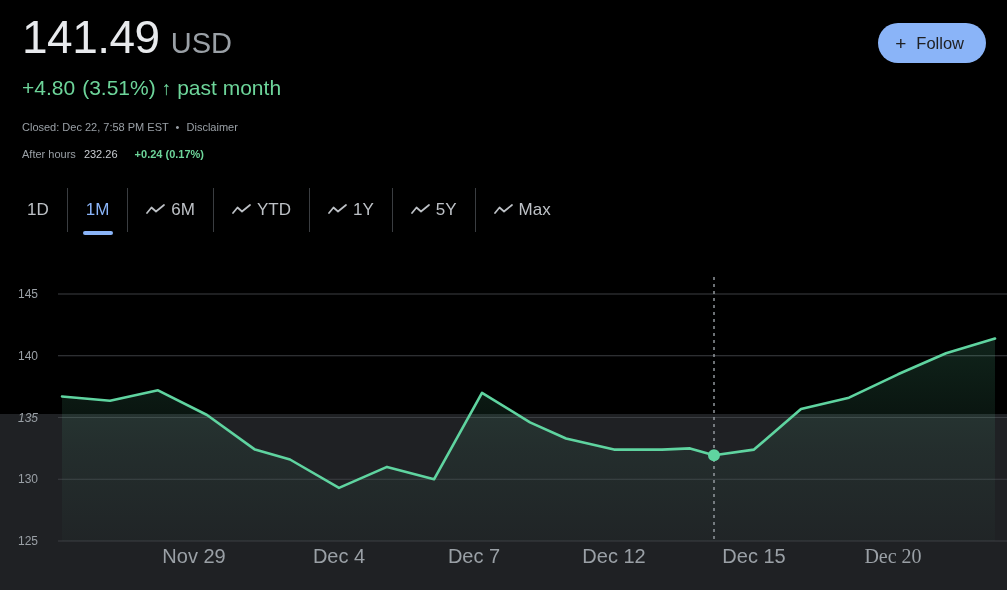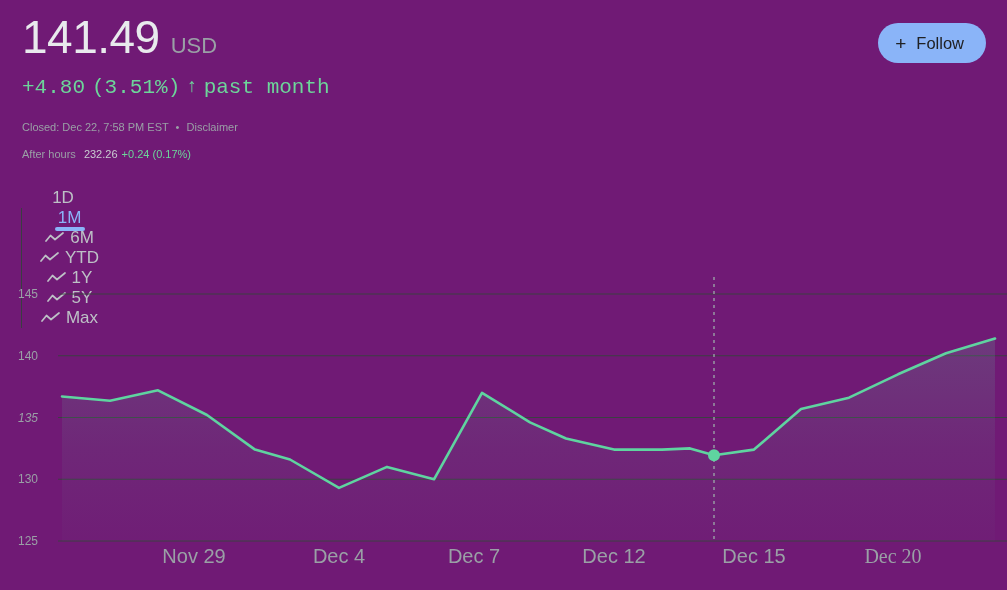--- a/index.html
+++ b/index.html
@@ -5,54 +5,53 @@
   * { box-sizing: border-box; }
   html, body {
     margin: 0; padding: 0;
     width: 1007px; height: 590px;
     background: #1f2124;
     font-family: "Liberation Sans", sans-serif;
     overflow: hidden;
   }
   #root {
     position: relative;
-    width: 1007px; height: 590px;
-    background: #701a75;
+    width: 1007px; height: 414px;
+    background: #000000;
   }
 
   
   .quote-header {
     position: absolute;
     left: 22px; top: 14px;
     display: flex;
     align-items: baseline;
   }
   .price {
     font-size: 46px;
     line-height: 1;
     color: #e8eaed;
     font-weight: 400;
     letter-spacing: -0.5px;
   }
   .currency {
-    font-size: 22px;
+    font-size: 29px;
     color: #9aa0a6;
     margin-left: 11px;
     font-weight: 400;
   }
 
   .change-row {
     position: absolute;
     left: 22px; top: 76px;
     display: flex;
     align-items: center;
     font-size: 21px;
     color: #6dd59a;
     white-space: nowrap;
-    font-family: Liberation Mono, monospace;
   }
   .change-arrow {
     display: inline-block;
     margin: 0 2px 0 6px;
     font-size: 19px;
     line-height: 1;
     color: #6dd59a;
   }
   .change-period { margin-left: 4px; }
 
@@ -61,21 +60,21 @@
     left: 22px;
     font-size: 11px;
     color: #9aa0a6;
     white-space: nowrap;
   }
   .meta-closed { top: 121px; }
   .meta-after  { top: 148px; }
   .meta-sep { margin: 0 4px; }
   .disclaimer { color: #9aa0a6; }
   .ah-price { color: #c9ccd1; }
-  .ah-change { color: #6dd59a; margin-left: 1px; }
+  .ah-change { color: #6dd59a; margin-left: 14px; font-weight: bold; }
 
   
   .follow-btn {
     position: absolute;
     right: 21px; top: 23px;
     height: 40px;
     padding: 0 22px 0 17px;
     border: none;
     border-radius: 20px;
     background: #8ab4f8;
@@ -89,21 +88,20 @@
   }
   .follow-plus { font-size: 19px; line-height: 1; font-weight: 400; }
 
   
   .tabs {
     position: absolute;
     left: 21px; top: 188px;
     display: flex;
     align-items: stretch;
     height: 44px;
-    flex-direction: column;
   }
   .tab {
     position: relative;
     display: flex;
     align-items: center;
     justify-content: center;
     gap: 6px;
     padding: 0 18px;
     font-size: 17px;
     color: #bdc1c6;

